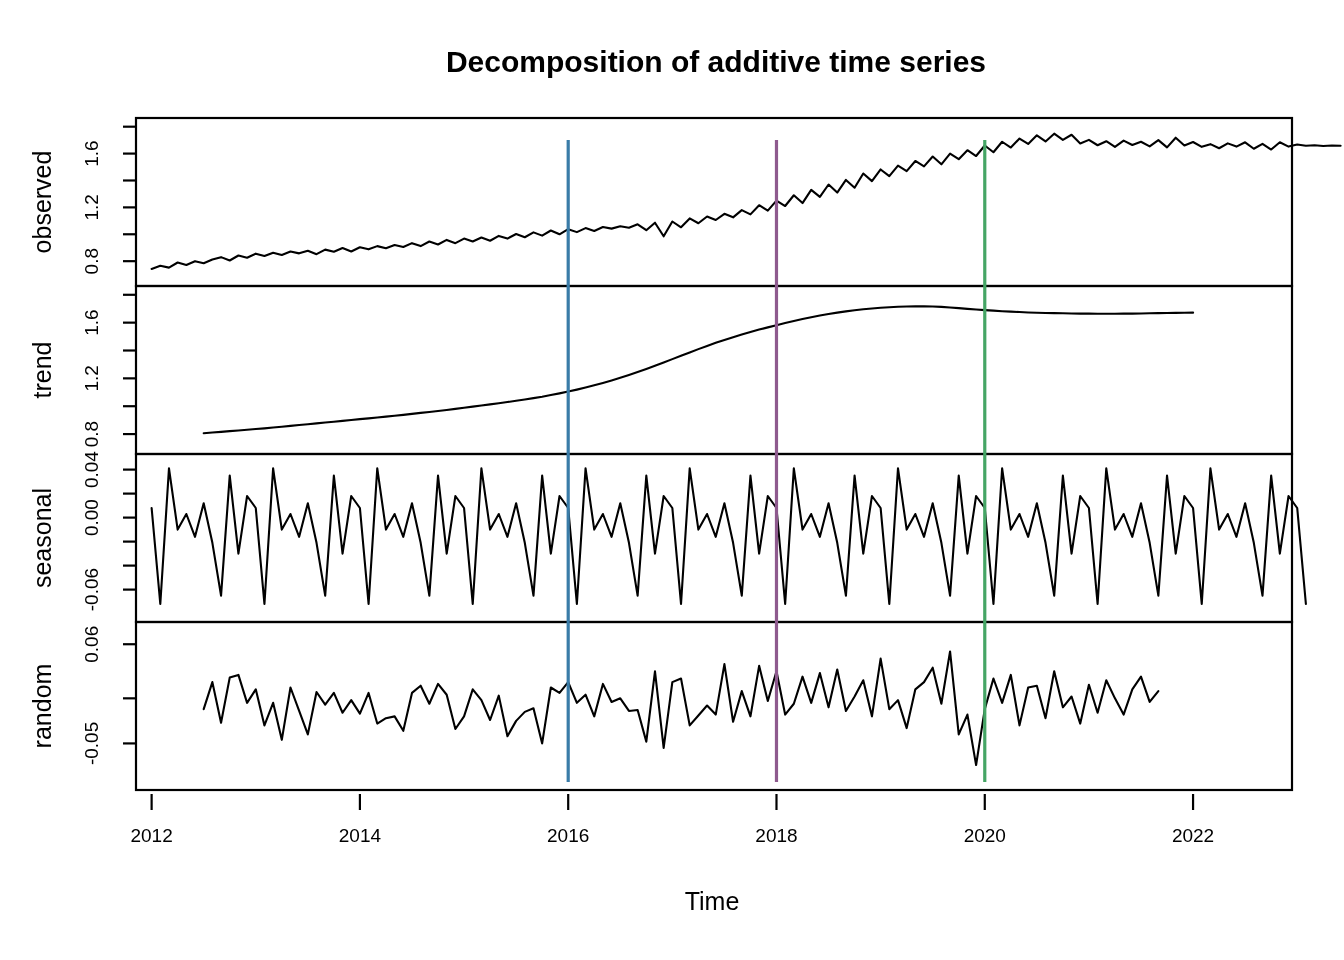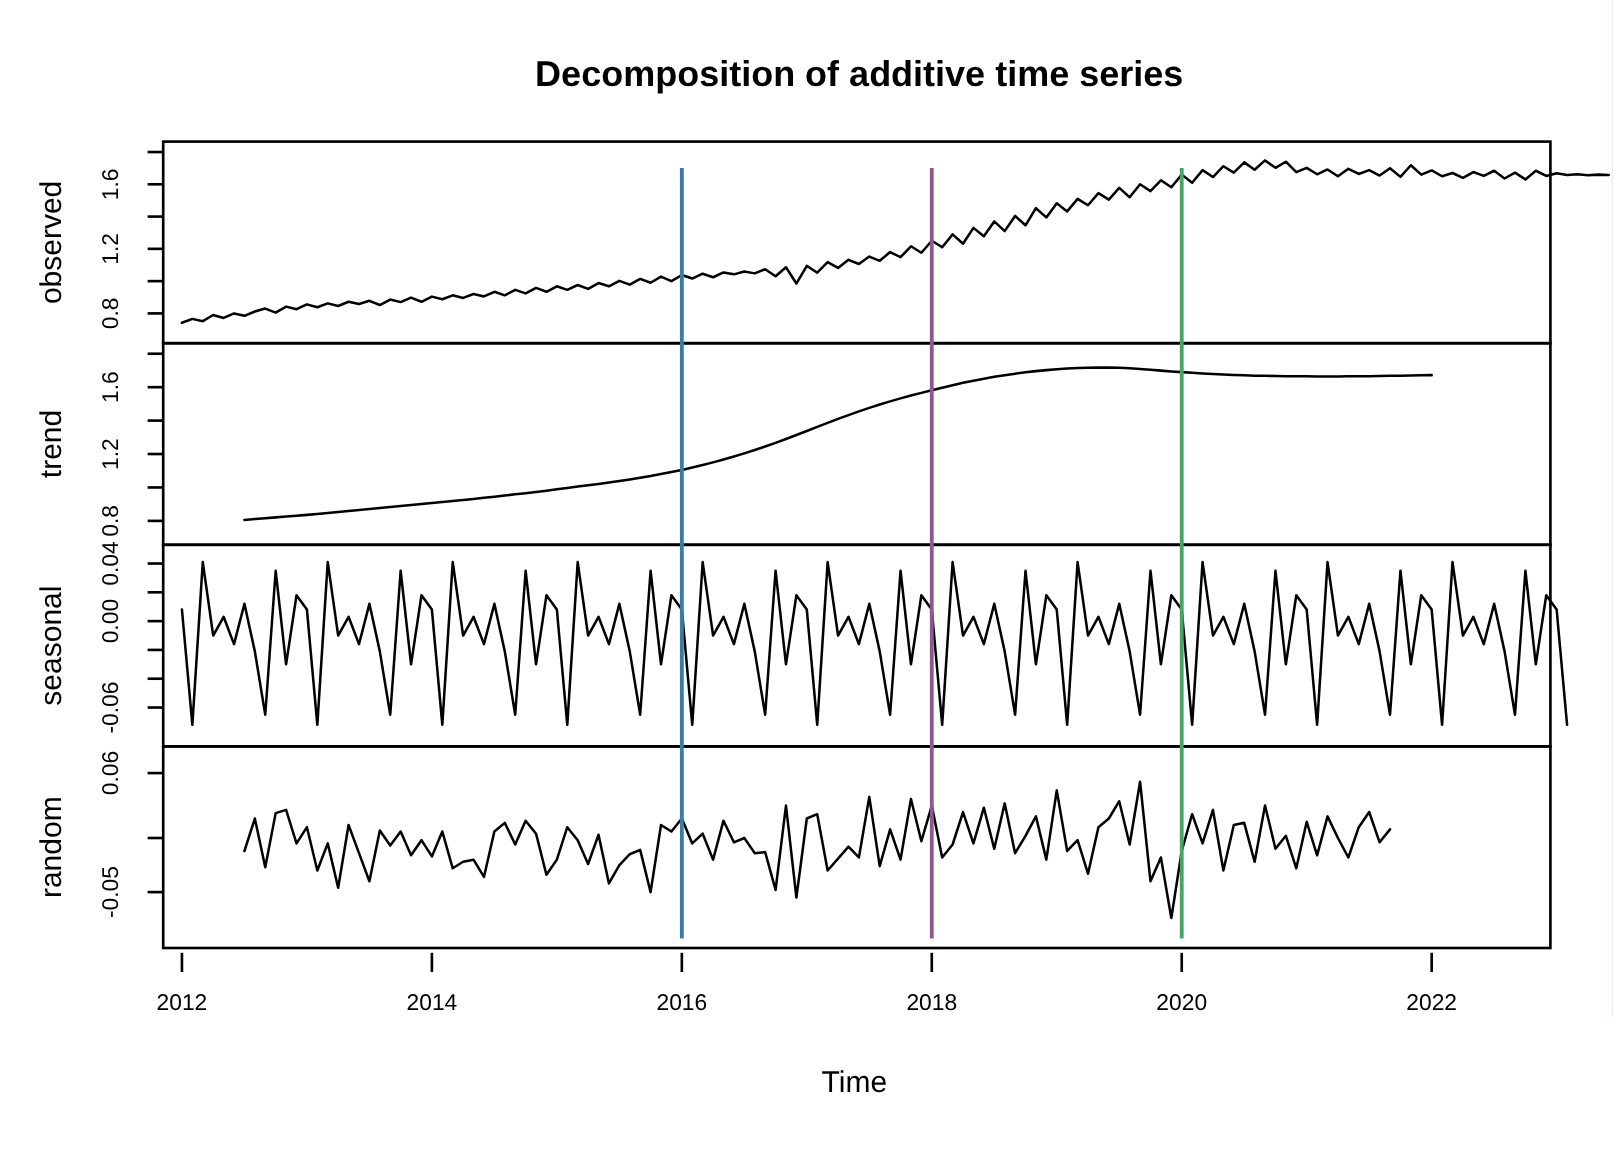--- a/index.html
+++ b/index.html
@@ -12,21 +12,21 @@
     width: 1344px;
     height: 960px;
     overflow: hidden;
     font-family: "Liberation Sans", sans-serif;
     color: #000000;
   }
   #plot-root {
     position: relative;
     width: 1344px;
     height: 960px;
-    background: #f0abfc;
+    background: #eab308;
   }
   #plot-svg {
     display: block;
     width: 1344px;
     height: 960px;
   }
   .plot-title {
     font-family: "Liberation Sans", sans-serif;
     font-weight: bold;
     font-size: 30px;

